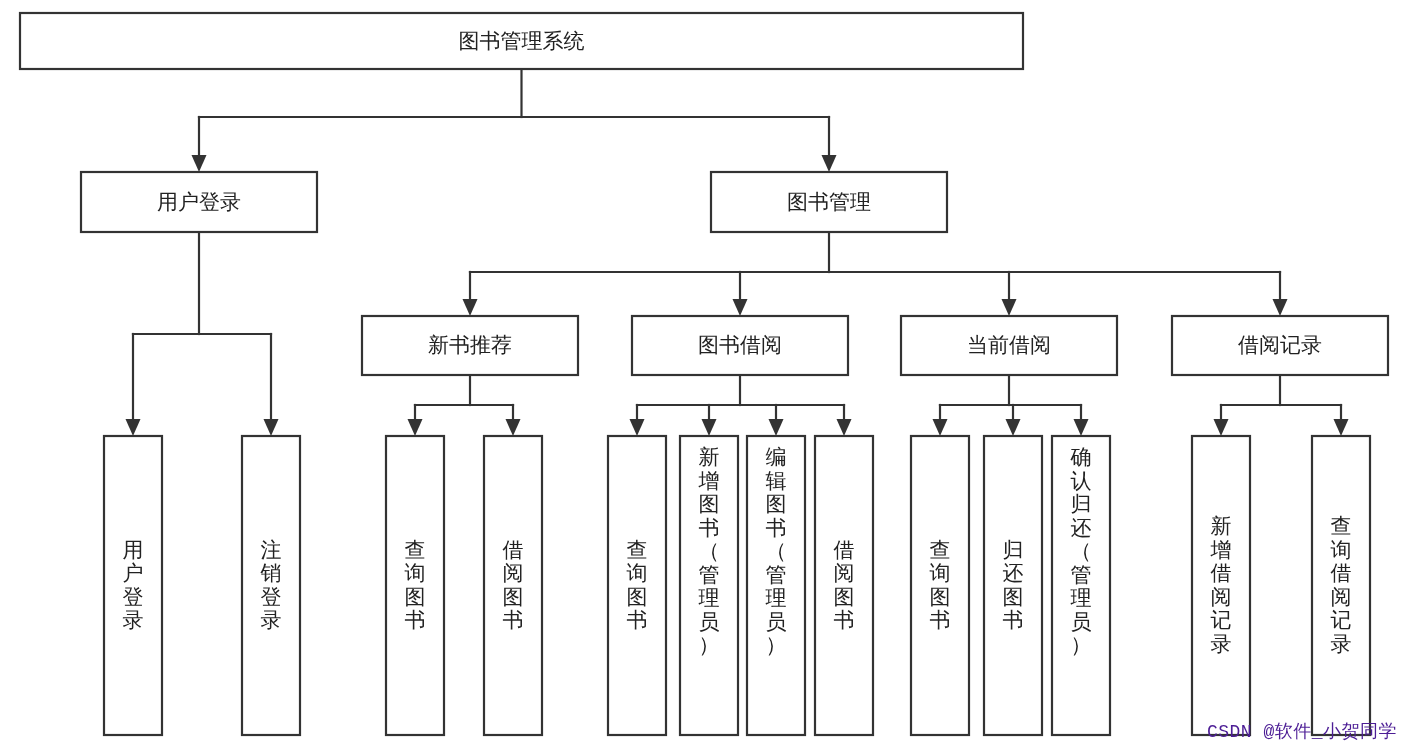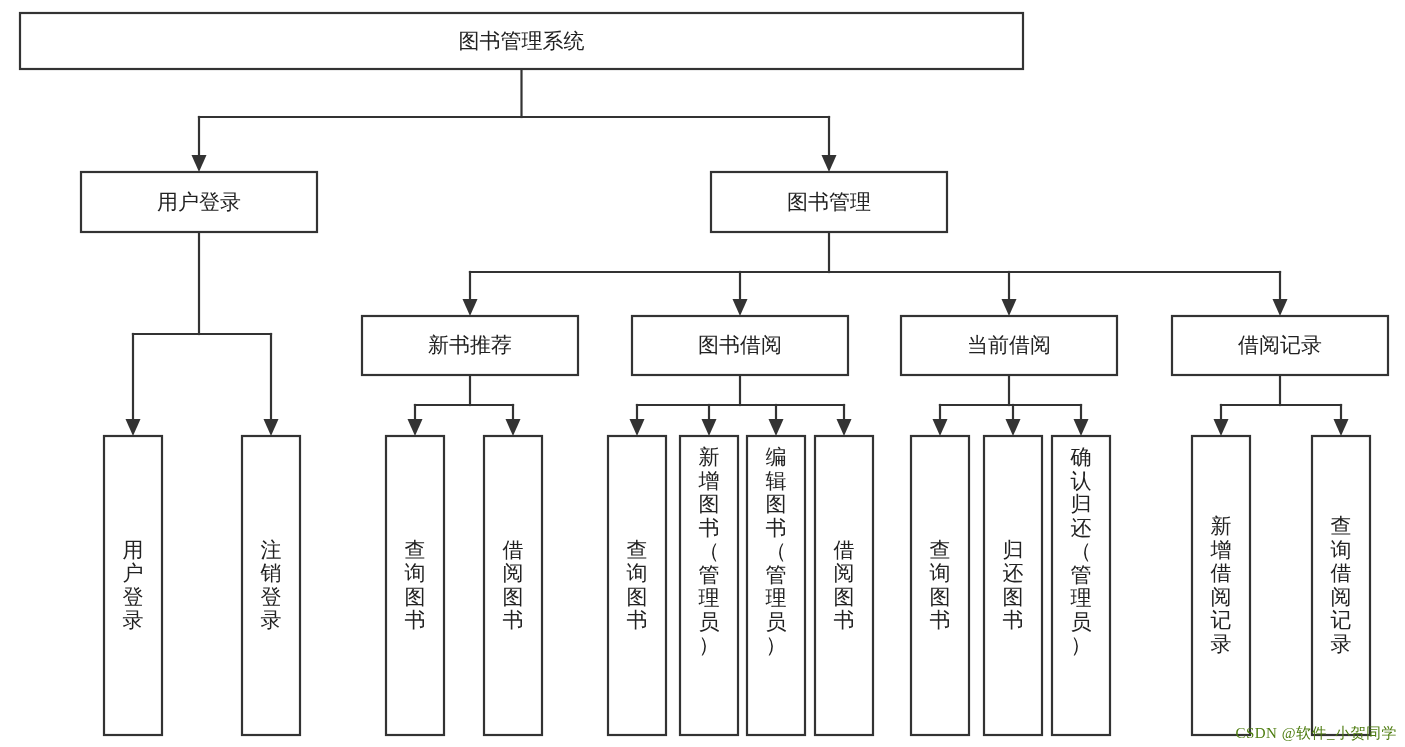--- a/index.html
+++ b/index.html
@@ -50,23 +50,23 @@
   .node-label-v {
     font-family: "Liberation Sans", "DejaVu Sans", sans-serif;
     font-size: 21px;
     fill: #222222;
     text-anchor: middle;
   }
   .watermark {
     position: absolute;
     right: 8px;
     bottom: 4px;
-    font-family: Liberation Serif, serif;
-    font-size: 15px;
-    color: #4d7c0f;
+    font-family: Liberation Mono, monospace;
+    font-size: 18px;
+    color: #4c1d95;
     white-space: nowrap;
     letter-spacing: 0.5px;
   }
 </style>
 </head>
 <body>
 
 <div id="diagram-root">
   <svg id="tree-svg" viewBox="0 0 1405 747">
     <g id="connectors-layer">

